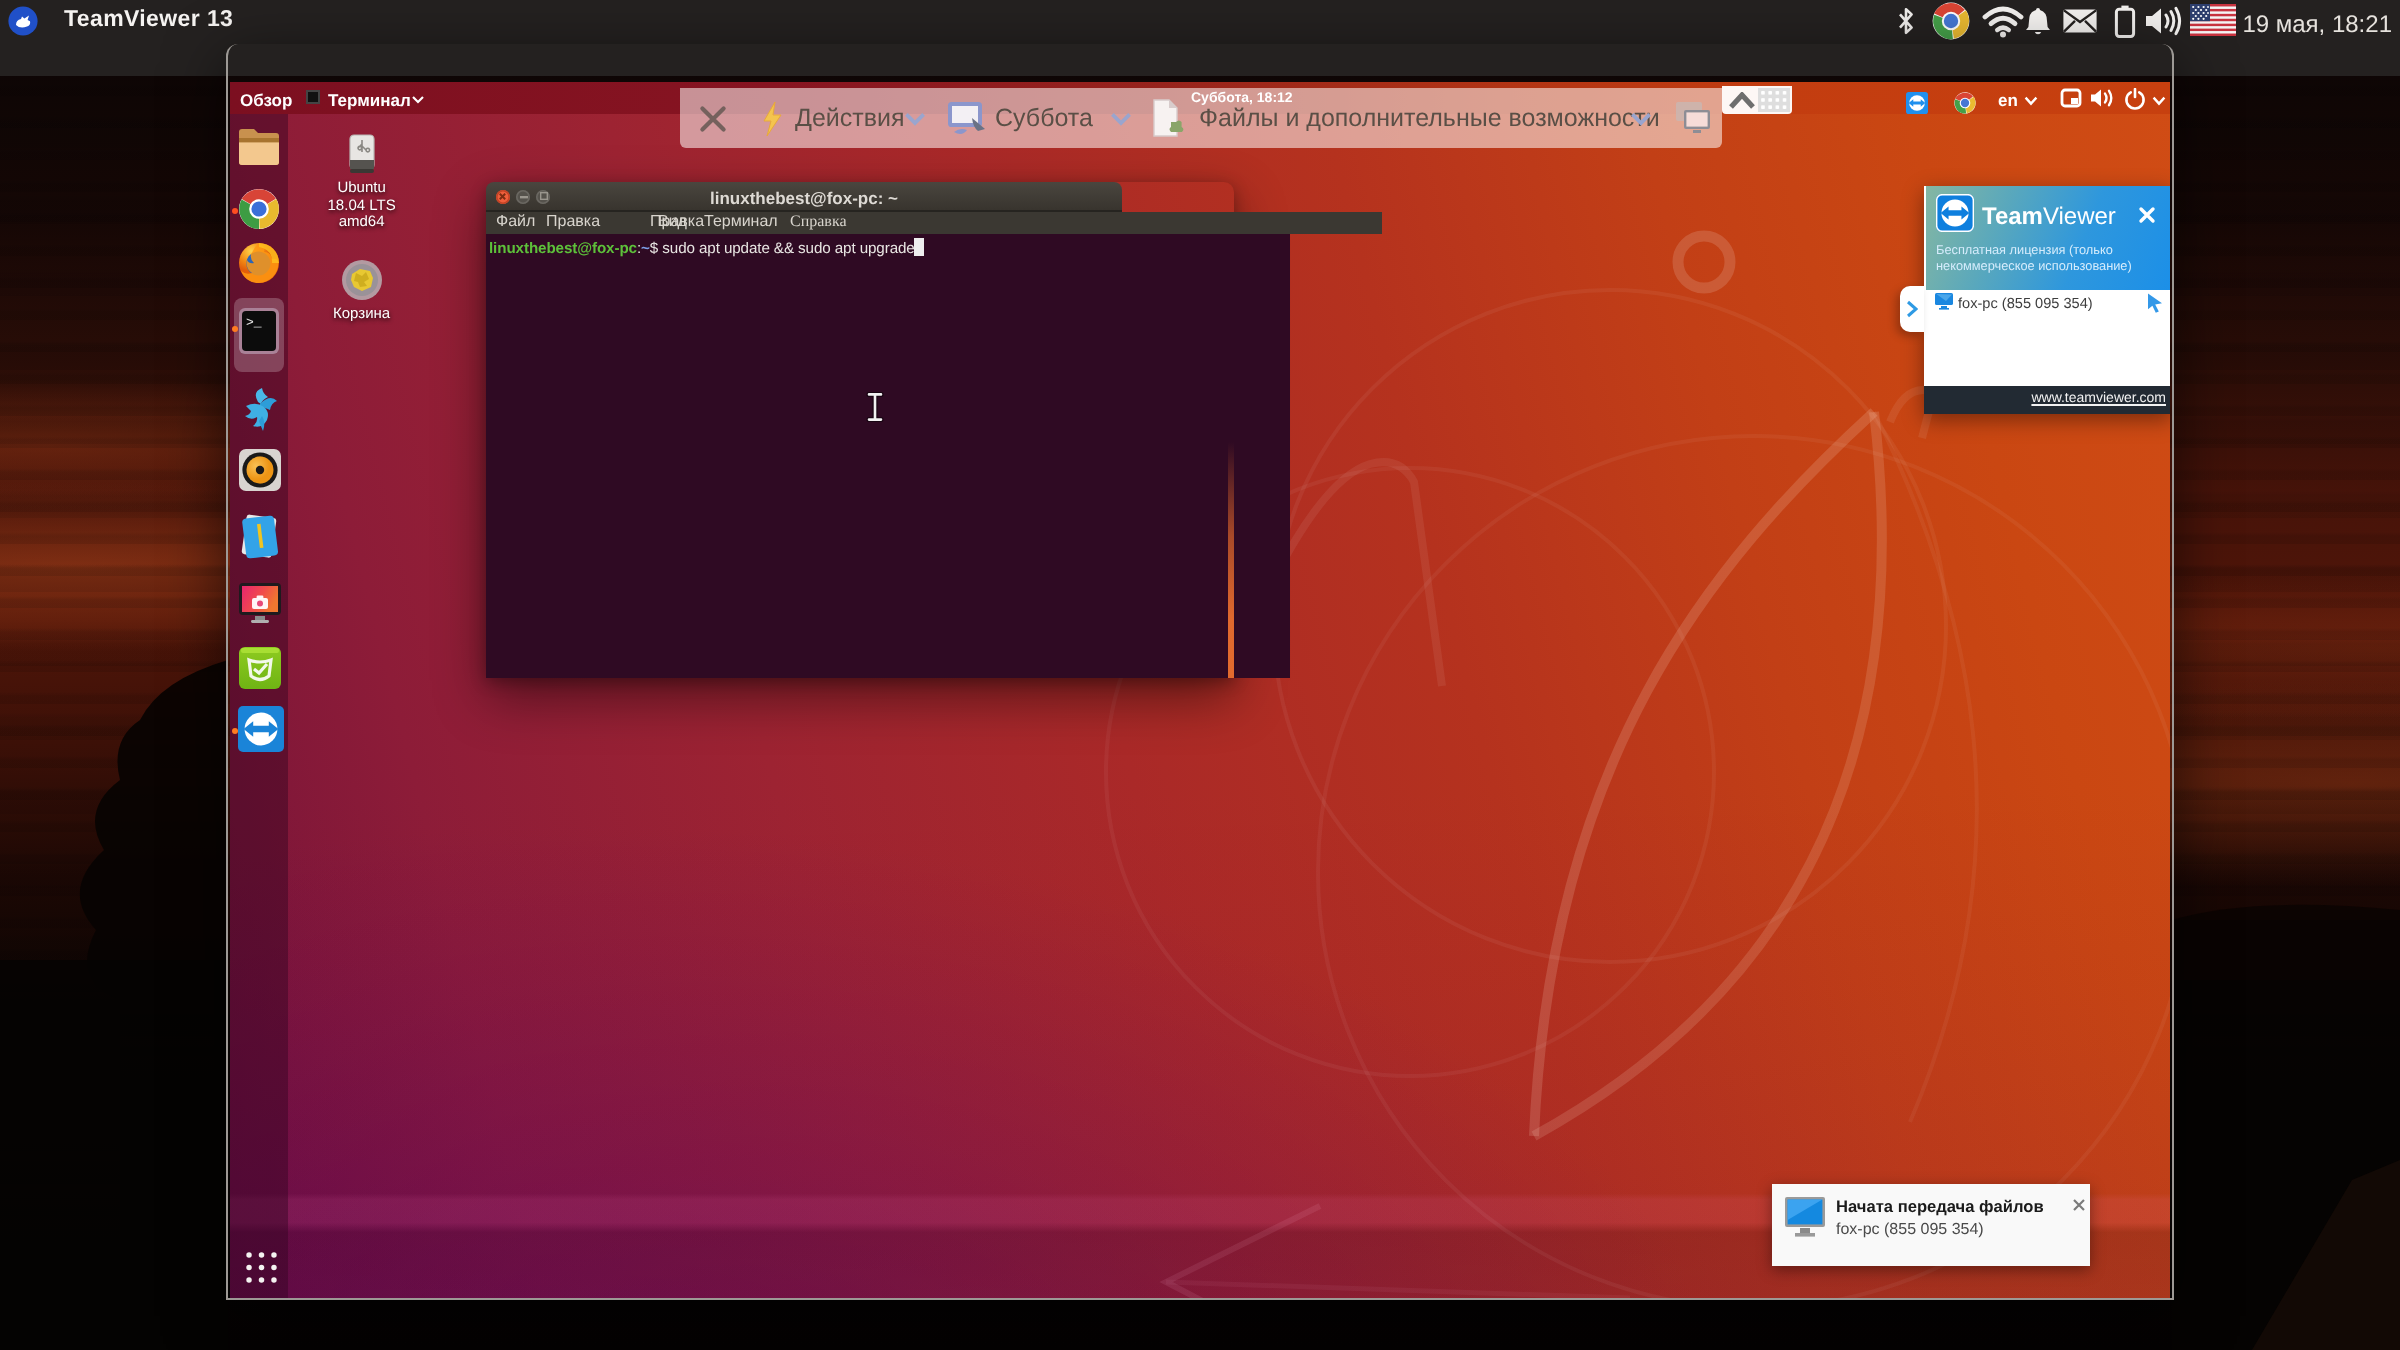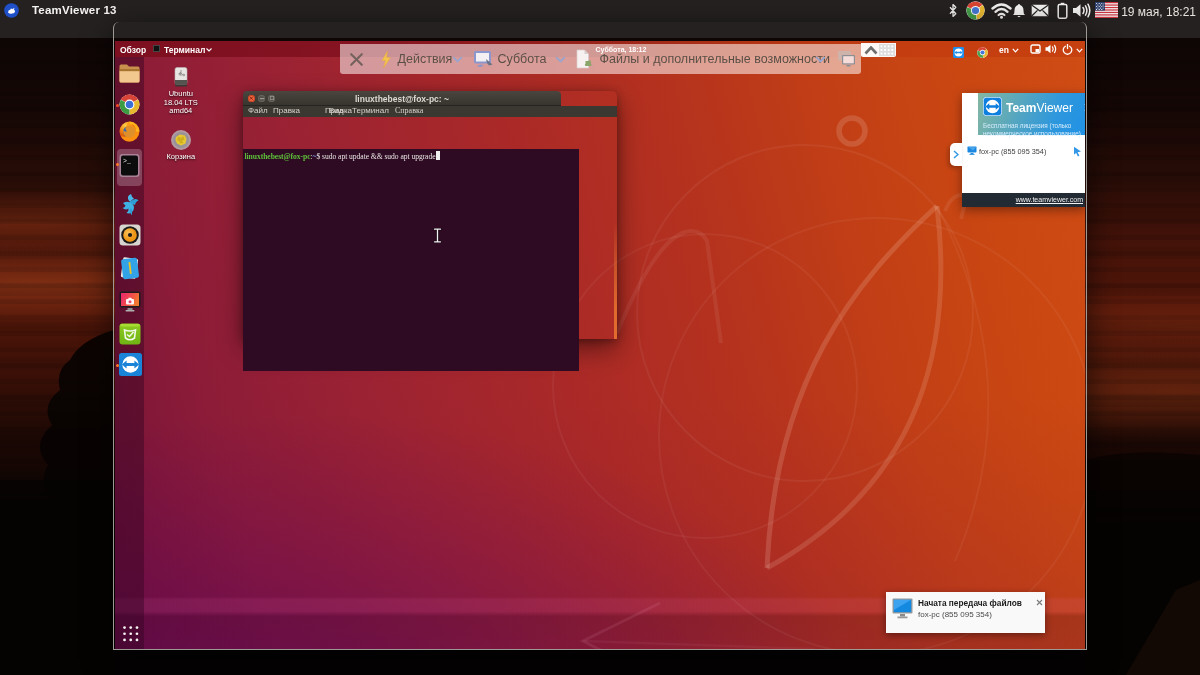--- a/index.html
+++ b/index.html
@@ -36,36 +36,36 @@
   #dock { position:absolute; left:0; top:16px; width:29px; height:592px; background:rgba(50,5,34,.45); }
   .deskicon { position:absolute; width:42px; text-align:center; }
   .deskicon .lbl { margin-top:2px; color:#fff; font-size:7.5px; line-height:8.5px; text-shadow:0 1px 2px rgba(0,0,0,.8); }
   
   #term { position:absolute; left:128px; top:49.5px; width:374px; height:248px; border-radius:5px 5px 2px 2px;
     box-shadow:0 10px 26px rgba(0,0,0,.45), 0 2px 8px rgba(0,0,0,.3); }
   #termbar { position:absolute; left:0; top:0; width:318px; height:15px; border-radius:4px 4px 0 0;
     background:linear-gradient(#4a463f, #38342e); border-bottom:1px solid #262420; }
   #termbar .tt { position:absolute; left:0; right:0; top:3px; text-align:center; font-size:8.5px; font-weight:bold; color:#dedad4; }
   .wbtn { position:absolute; top:4px; width:7.5px; height:7.5px; border-radius:50%; }
-  #termmenu { position:absolute; left:0; top:15px; width:374px; height:11px; background:#3b3832; font-size:8px; color:#d8d4cd; }
+  #termmenu { position:absolute; left:0; top:15px; width:448px; height:11px; background:#3b3832; font-size:8px; color:#d8d4cd; }
   #termmenu span { position:absolute; top:0.5px; }
-  #termbody { position:absolute; left:0; top:26px; width:336px; height:222px; background:#2f0a23;
-    font-family:Liberation Serif, serif; font-size:7.6px; letter-spacing:-0.05px;margin-top:32px; }
+  #termbody { position:absolute; left:0; top:26px; width:402px; height:222px; background:#2f0a23;
+    font-family:Liberation Sans, sans-serif; font-size:7.6px; letter-spacing:-0.05px; }
   
   #tvtool { position:absolute; left:224.5px; top:3px; width:521px; height:30px; background:rgba(255,249,247,.55);
     border-radius:0 0 3px 3px; font-size:12.5px; color:#5a4f46;padding-left:36px; }
   #tvtool .it { position:absolute; top:8px; }
   .chev { width:11px; height:7px; }
   
   #minbox { position:absolute; left:746px; top:2px; width:35px; height:13.5px; background:rgba(255,255,255,.96); border-radius:0 0 2px 2px; }
   
   .pr { position:absolute; top:2.5px; }
   
   #tvpanel { position:absolute; left:847px; top:52px; width:124px; height:114px; box-shadow:0 3px 10px rgba(0,0,0,.4); background:#fff; }
-  #tvphead { position:absolute; left:16px; top:0; width:124px; height:42px;
+  #tvphead { position:absolute; left:1px; top:0; width:124px; height:52px;
     background:linear-gradient(112deg, #85b7a2 0%, #5aa8bc 30%, #2e97dd 62%, #1b8fe8 100%); }
   #tvpfoot { position:absolute; left:0; bottom:0; width:124px; height:14px; background:#222a33; }
   #tvtab { position:absolute; left:-12px; top:50px; width:12px; height:23px; background:#fff; border-radius:5px 0 0 5px; box-shadow:-2px 2px 4px rgba(0,0,0,.25); }
   
   #notif { position:absolute; left:771px; top:551px; width:159px; height:41px; background:#f9f9f9; box-shadow:0 2px 7px rgba(0,0,0,.4); }
 </style>
 </head>
 <body>
 <div id="stage">
   <svg class="abs" style="left:0;top:330px;" width="114" height="345" viewBox="0 0 114 345">

